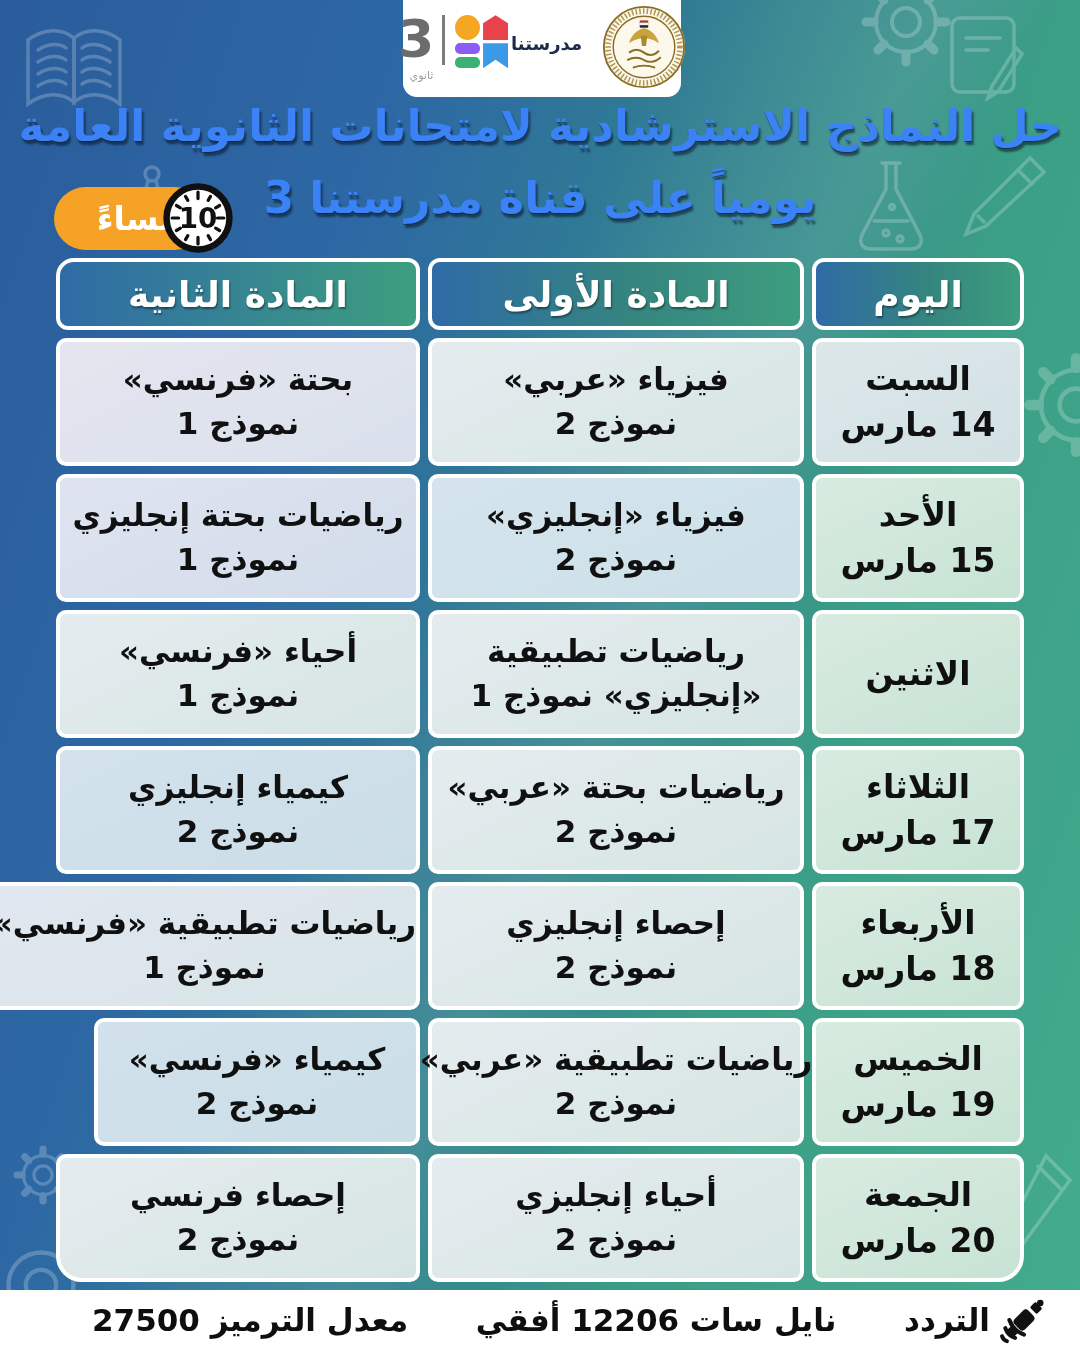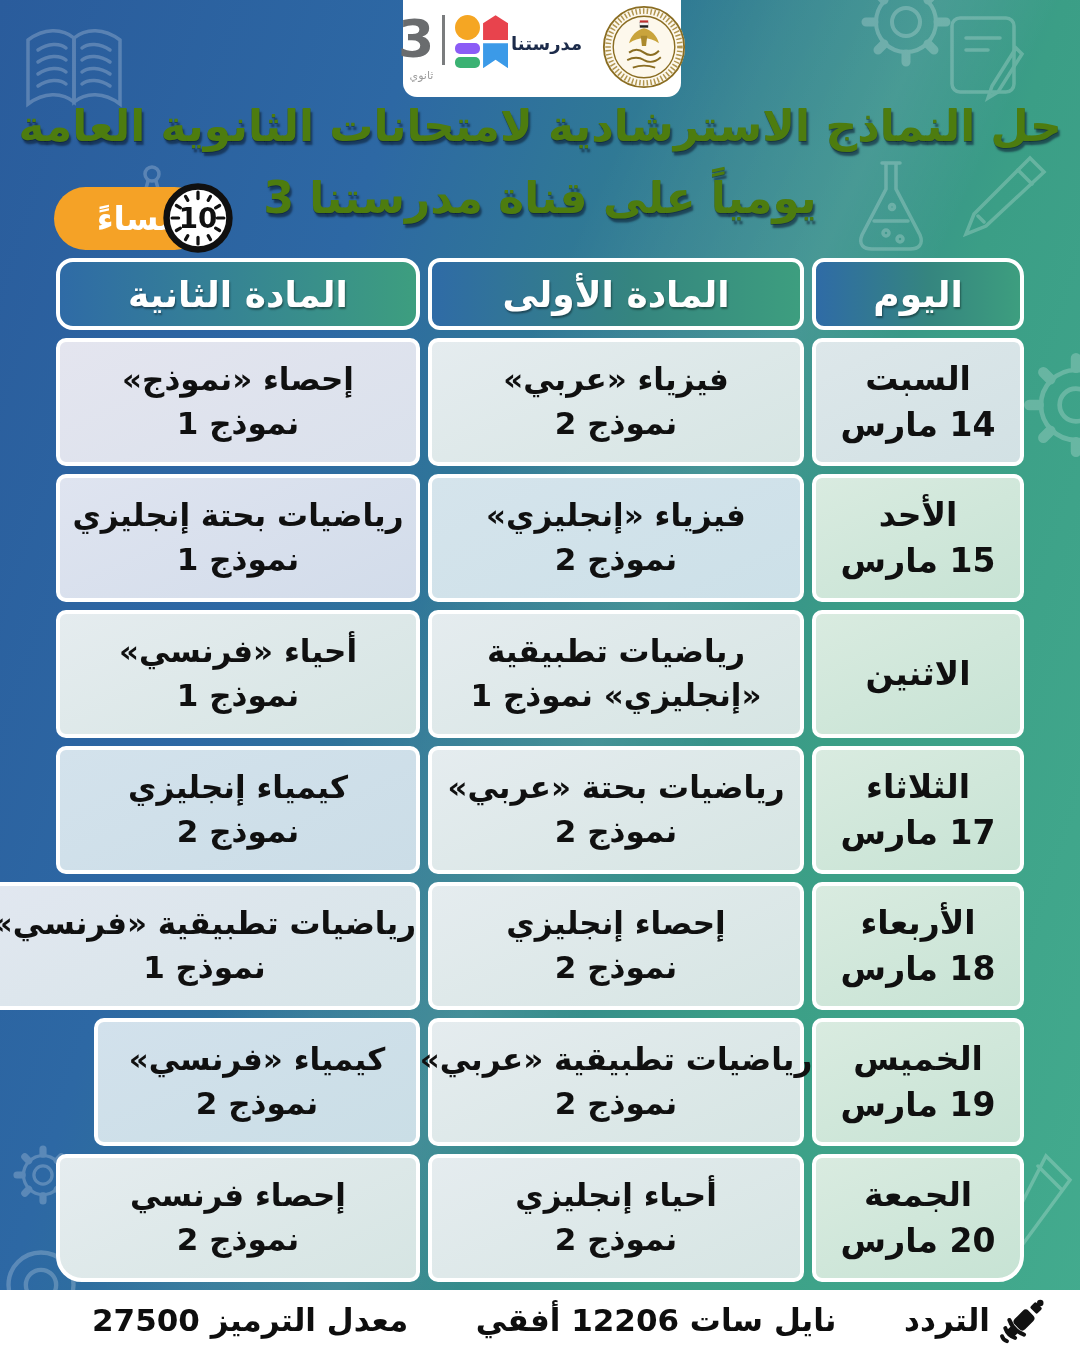--- a/index.html
+++ b/index.html
@@ -23,40 +23,40 @@
   .mlogo-right{display:flex;flex-direction:row;align-items:center;}
   .shapes{width:56px;height:54px;display:grid;grid-template-columns:25px 25px;grid-template-rows:25px 11px 11px;gap:3px;}
   .sh-circle{grid-column:1;grid-row:1;background:#f5a623;border-radius:50%;}
   .sh-house{grid-column:2;grid-row:1;background:#e8434d;clip-path:polygon(50% 0,100% 32%,100% 100%,0 100%,0 32%);}
   .sh-purple{grid-column:1;grid-row:2;background:#8b5cf6;border-radius:5px;}
   .sh-green{grid-column:1;grid-row:3;background:#3bb273;border-radius:5px;}
   .sh-bookmark{grid-column:2;grid-row:2 / span 2;background:#3b9ae8;clip-path:polygon(0 0,100% 0,100% 100%,50% 66%,0 100%);}
   .mlogo-name{font-size:18px;font-weight:bold;color:#1c2b4a;margin-top:2px;}
 
   
-  .title{position:absolute;left:0;width:100%;text-align:center;color:#4d7c0f;font-weight:bold;direction:rtl;
+  .title{position:absolute;left:0;width:100%;text-align:center;color:#3b82f6;font-weight:bold;direction:rtl;
     text-shadow:2px 4px 2px rgba(12,28,48,.6),0 1px 0 rgba(0,0,0,.35);}
   .title-1{top:100px;font-size:44px;}
   .title-2{top:172px;font-size:44px;}
 
   
   .time-pill{position:absolute;left:54px;top:187px;width:152px;height:63px;background:#F5A226;border-radius:32px;
     display:flex;align-items:center;}
   .time-pill span{color:#fff;font-weight:bold;font-size:33px;padding-right:26px;direction:rtl;width:100%;text-align:left;padding-left:52px;box-sizing:border-box;}
   .clock{position:absolute;left:161px;top:181px;width:74px;height:74px;}
 
   
   .schedule{position:absolute;left:56px;top:258px;width:968px;}
   .hrow,.srow{display:grid;grid-template-columns:212px 376px 1fr;gap:8px;direction:rtl;margin-bottom:8px;}
   .hcell{height:72px;box-sizing:border-box;border:4px solid #fff;border-radius:12px;
     background:linear-gradient(90deg,#2f6ba6 0%,#35857f 55%,#3d9e7f 100%);
     color:#fff;font-weight:bold;font-size:36px;display:flex;align-items:center;justify-content:center;
     text-shadow:1px 2px 2px rgba(0,0,0,.4);}
   .hcell.day{border-top-right-radius:18px;}
-  .hcell.second{border-top-left-radius:18px;background:linear-gradient(90deg,#2f6ba6 0%,#3d9e7f 100%);border-radius:17px;}
+  .hcell.second{border-top-left-radius:18px;background:linear-gradient(90deg,#2f6ba6 0%,#3d9e7f 100%);}
   .cell{height:128px;box-sizing:border-box;border:4px solid #fff;border-radius:10px;
     display:flex;flex-direction:column;align-items:center;justify-content:center;gap:8px;
     color:#101010;font-weight:bold;text-align:center;
     background:linear-gradient(155deg,#e5ecef 0%,#d6e5e3 100%);}
   .cell.day{background:linear-gradient(155deg,#d9ebe0 0%,#c7e3d4 100%);font-size:33px;}
   .cell .l1,.cell .l2{line-height:1.15;white-space:nowrap;font-size:31px;}
   .cell.day .l1,.cell.day .l2{font-size:33px;}
   .srow:nth-child(1) .cell.day{background:linear-gradient(155deg,#dde7ea,#d2e1e4);}
   .srow:nth-child(1) .cell.second{background:linear-gradient(155deg,#e4e5ef,#dae1ec);}
   .srow:nth-child(2) .cell.second{background:linear-gradient(155deg,#dfe4f0,#d2dcea);}
@@ -226,21 +226,21 @@
   <div class="srow">
     <div class="cell day">
       <div class="l1">السبت</div>
       <div class="l2">14 مارس</div>
     </div>
     <div class="cell first">
       <div class="l1">فيزياء «عربي»</div>
       <div class="l2">نموذج 2</div>
     </div>
     <div class="cell second">
-      <div class="l1">إحصاء «نموذج»</div>
+      <div class="l1">بحتة «فرنسي»</div>
       <div class="l2">نموذج 1</div>
     </div>
   </div>
 
   <div class="srow">
     <div class="cell day">
       <div class="l1">الأحد</div>
       <div class="l2">15 مارس</div>
     </div>
     <div class="cell first">

